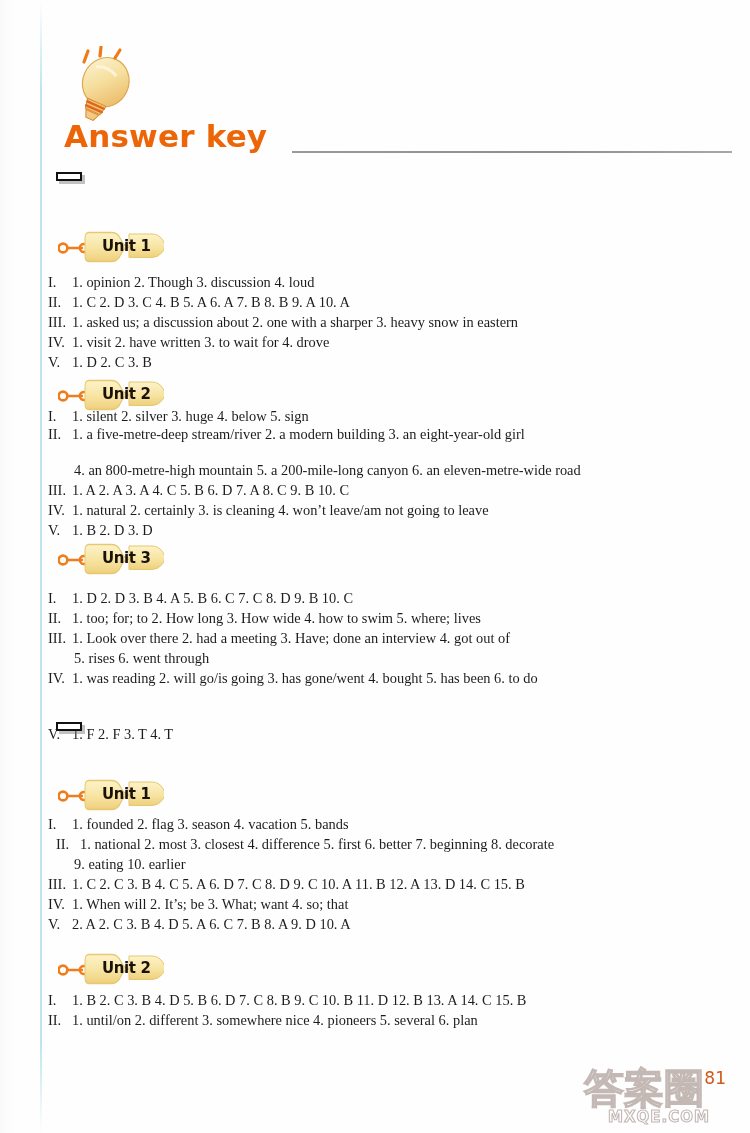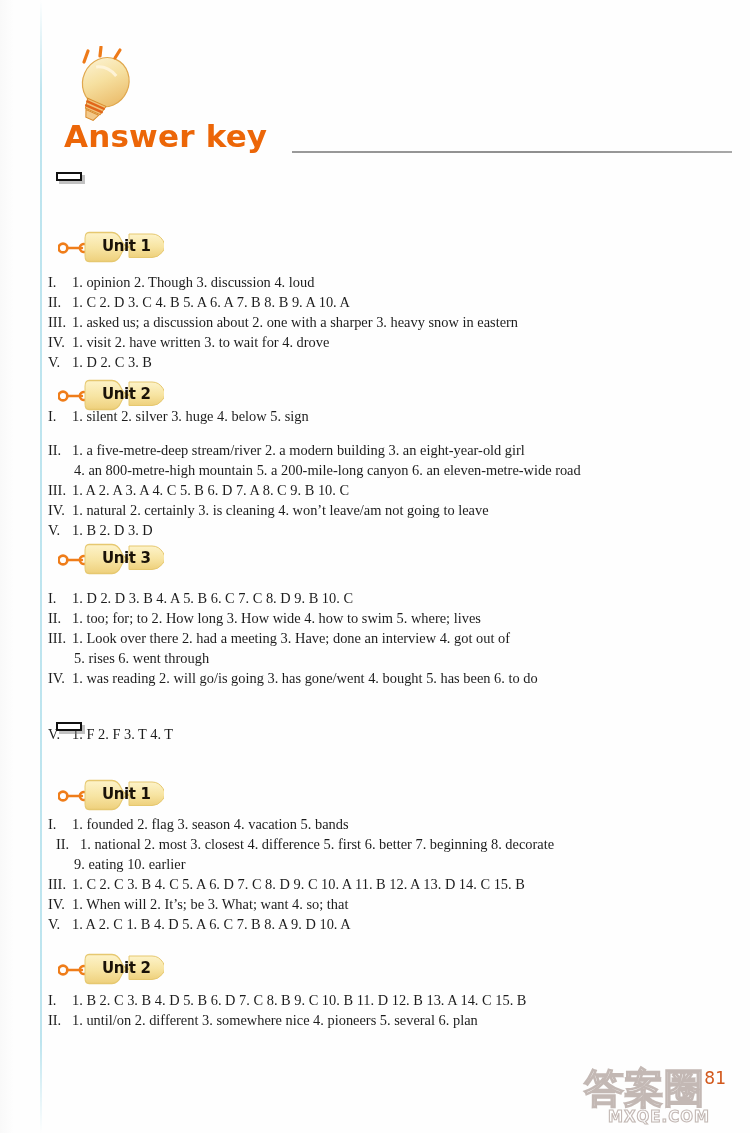--- a/index.html
+++ b/index.html
@@ -216,21 +216,21 @@
                 <stop offset="55%" stop-color="#f7e4a2"></stop>
                 <stop offset="100%" stop-color="#eed07c"></stop>
               </linearGradient>
             </defs>
             <path d="M3 5 q0 -4 4 -4 L30 1 q6 0 9 5 q3 5 9 5 q-6 0 -9 5 q-3 5 -9 5 L7 21 q-4 0 -4 -4 Z" fill="url(#tg)" stroke="#e6c870" stroke-width="1" transform="translate(0,3) scale(1,1.45)"></path>
             <path d="M47 6 L70 6 q7 0 11 6.5 q4 6.5 -1 12 q-4 5 -10 5 L47 29.5 Z" fill="url(#tg)" stroke="#e6c870" stroke-width="1"></path>
           </svg></span>
         <span class="unit-label">Unit 2</span>
       </div>
       <div class="ans" style="left: 48px; top: 406px;"><span class="rn">I.</span><span>1. silent   2. silver   3. huge   4. below   5. sign</span></div>
-      <div class="ans" style="left: 48px; top: 440px;"><span class="rn">II.</span><span>1. a five-metre-deep stream/river   2. a modern building   3. an eight-year-old girl</span></div>
+      <div class="ans" style="left: 48px; top: 424px;"><span class="rn">II.</span><span>1. a five-metre-deep stream/river   2. a modern building   3. an eight-year-old girl</span></div>
       <div class="ans" style="left: 48px; top: 460px;"><span class="ind"></span><span>4. an 800-metre-high mountain   5. a 200-mile-long canyon   6. an eleven-metre-wide road</span></div>
       <div class="ans" style="left: 48px; top: 480px;"><span class="rn">III.</span><span>1. A   2. A   3. A   4. C   5. B   6. D   7. A   8. C   9. B   10. C</span></div>
       <div class="ans" style="left: 48px; top: 500px;"><span class="rn">IV.</span><span>1. natural   2. certainly   3. is cleaning   4. won’t leave/am not going to leave</span></div>
       <div class="ans" style="left: 48px; top: 520px; font-family: Liberation Serif, serif;"><span class="rn">V.</span><span>1. B   2. D   3. D</span></div>
       <div class="unit-badge" style="left: 58px; top: 540px;">
         <span class="key"><svg width="30" height="12" viewBox="0 0 30 12">
             <circle cx="5" cy="6" r="4.4" fill="none" stroke="#ef7d1a" stroke-width="2.6"></circle>
             <path d="M9 6 L24 6" stroke="#ef7d1a" stroke-width="2.4" stroke-linecap="round"></path>
             <path d="M27 2.2 a4 4 0 1 0 0 7.6" fill="none" stroke="#ef7d1a" stroke-width="2.4" stroke-linecap="round"></path>
           </svg></span>
@@ -271,21 +271,21 @@
             <path d="M3 5 q0 -4 4 -4 L30 1 q6 0 9 5 q3 5 9 5 q-6 0 -9 5 q-3 5 -9 5 L7 21 q-4 0 -4 -4 Z" fill="url(#tg)" stroke="#e6c870" stroke-width="1" transform="translate(0,3) scale(1,1.45)"></path>
             <path d="M47 6 L70 6 q7 0 11 6.5 q4 6.5 -1 12 q-4 5 -10 5 L47 29.5 Z" fill="url(#tg)" stroke="#e6c870" stroke-width="1"></path>
           </svg></span>
         <span class="unit-label">Unit 1</span>
       </div>
       <div class="ans" style="left: 48px; top: 814px;"><span class="rn">I.</span><span>1. founded   2. flag   3. season   4. vacation   5. bands</span></div>
       <div class="ans" style="left: 56px; top: 834px;"><span class="rn">II.</span><span>1. national   2. most   3. closest   4. difference   5. first   6. better   7. beginning   8. decorate</span></div>
       <div class="ans" style="left: 48px; top: 854px;"><span class="ind"></span><span>9. eating   10. earlier</span></div>
       <div class="ans" style="left: 48px; top: 874px;"><span class="rn">III.</span><span>1. C   2. C   3. B   4. C   5. A   6. D   7. C   8. D   9. C   10. A   11. B   12. A   13. D   14. C   15. B</span></div>
       <div class="ans" style="left: 48px; top: 894px;"><span class="rn">IV.</span><span>1. When will   2. It’s; be   3. What; want   4. so; that</span></div>
-      <div class="ans" style="left: 48px; top: 914px;"><span class="rn">V.</span><span>1. A   2. C   1. B   4. D   5. A   6. C   7. B   8. A   9. D   10. A</span></div>
+      <div class="ans" style="left: 48px; top: 914px;"><span class="rn">V.</span><span>2. A   2. C   3. B   4. D   5. A   6. C   7. B   8. A   9. D   10. A</span></div>
       <div class="unit-badge" style="left: 58px; top: 950px;">
         <span class="key"><svg width="30" height="12" viewBox="0 0 30 12">
             <circle cx="5" cy="6" r="4.4" fill="none" stroke="#ef7d1a" stroke-width="2.6"></circle>
             <path d="M9 6 L24 6" stroke="#ef7d1a" stroke-width="2.4" stroke-linecap="round"></path>
             <path d="M27 2.2 a4 4 0 1 0 0 7.6" fill="none" stroke="#ef7d1a" stroke-width="2.4" stroke-linecap="round"></path>
           </svg></span>
         <span class="unit-tag"><svg width="82" height="38" viewBox="0 0 82 38">
             <defs>
               <linearGradient id="tg" x1="0" y1="0" x2="0" y2="1">
                 <stop offset="0%" stop-color="#fdf3c9"></stop>

